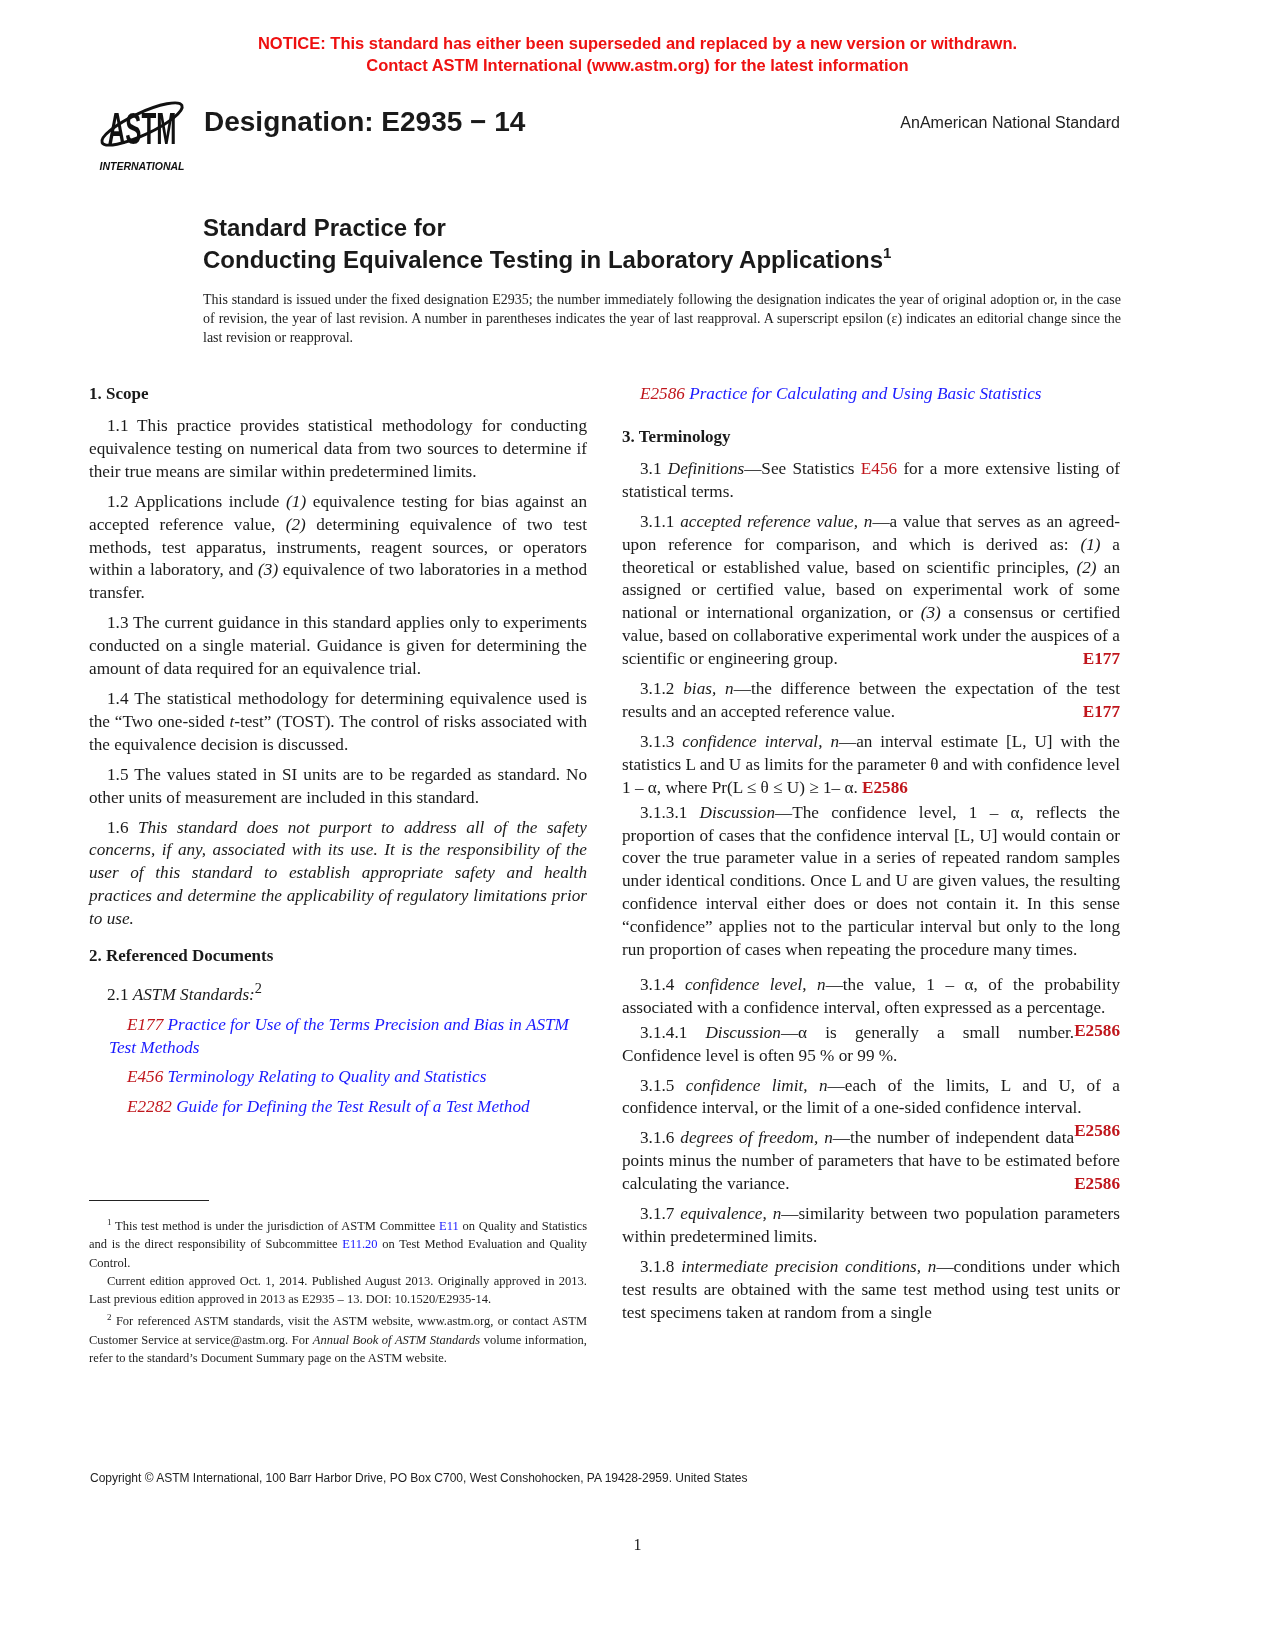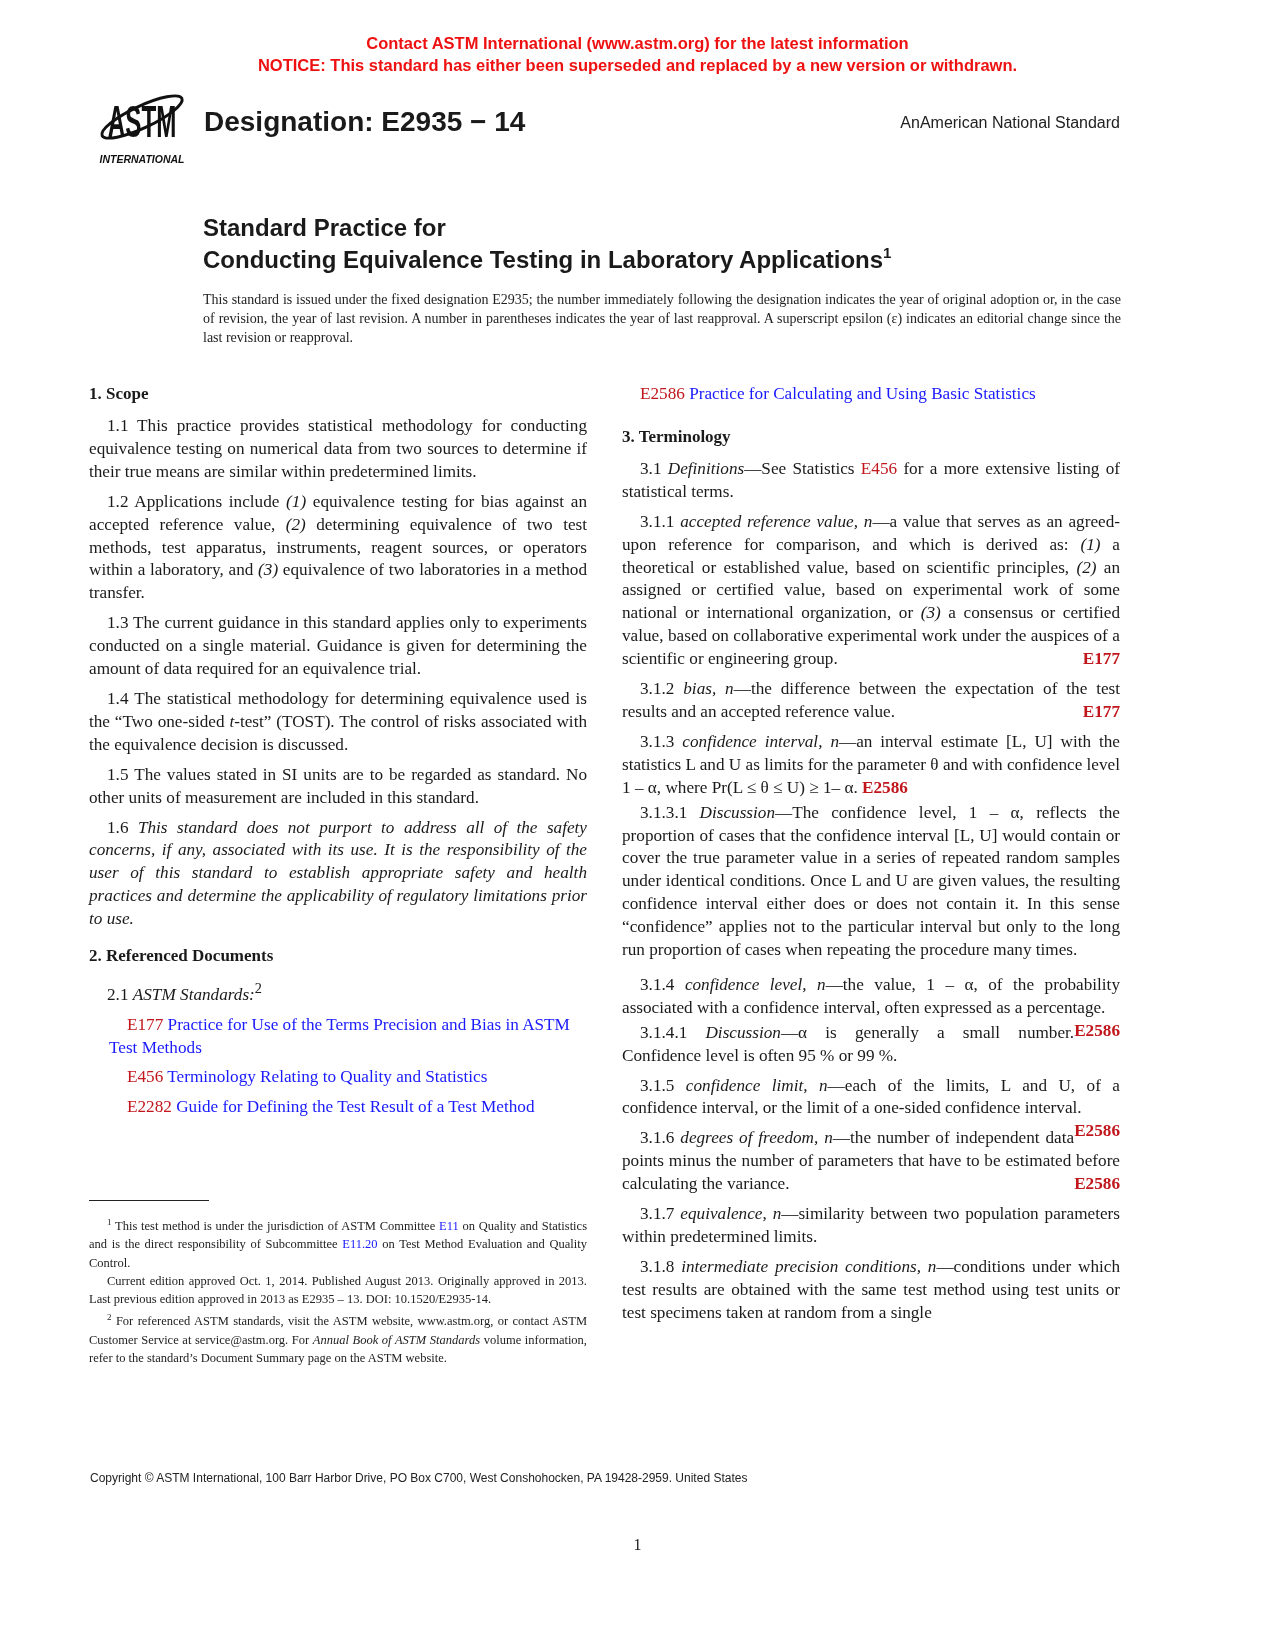--- a/index.html
+++ b/index.html
@@ -2,49 +2,49 @@
 <html><head>
   <meta charset="utf-8">
   <style>
     html, body { margin: 0; padding: 0; background: #ffffff; }
     body { width: 1275px; height: 1650px; position: relative; overflow: hidden; color: #1a1a1a; }
     .sans { font-family: "Liberation Sans", "DejaVu Sans", sans-serif; }
     .serif { font-family: "Liberation Serif", "DejaVu Serif", serif; }
     .red { color: #c0161c; }
     .blue { color: #1a1aff; }
     .notice { position: absolute; top: 32px; left: 0; width: 1275px; text-align: center; font-weight: bold; font-size: 16.5px; line-height: 22px; color: #ee1111; }
-    .logo { position: absolute; left: 92px; top: 79px; width: 100px; height: 88px; }
+    .logo { position: absolute; left: 92px; top: 86px; width: 100px; height: 88px; }
     .designation { position: absolute; left: 204px; top: 106px; font-size: 28px; font-weight: bold; color: #1a1a1a; }
     .ans { position: absolute; right: 155px; top: 114px; font-size: 16px; color: #222; }
     .title { position: absolute; left: 203px; top: 204px; font-size: 24px; font-weight: bold; line-height: 32px; color: #1a1a1a; margin-top: 8px; }
     .title sup { font-size: 15px; vertical-align: 10px; line-height: 0; }
     .issued { position: absolute; left: 203px; top: 290px; width: 918px; font-size: 14px; line-height: 19px; text-align: justify; color: #222; }
     .col { position: absolute; font-size: 17.2px; line-height: 22.9px; }
     .col-left { left: 89px; top: 383px; width: 498px; }
     .col-right { left: 622px; top: 383px; width: 498px; }
     .col p { margin: 0 0 7px 0; text-align: justify; text-indent: 18px; }
     .col h2 { font-size: 17px; font-weight: bold; margin: 0 0 10px 0; line-height: 22px; }
     .col h2.gap { margin-top: 14px; }
-    .ref { margin: 0; padding-left: 20px; text-indent: -20px; text-align: left !important; }
+    .ref { margin: 0; padding-left: 20px; text-indent: -20px; text-align: left !important; font-style: italic; }
     .ref-sub { margin: 0; text-indent: 18px; }
     .src { float: right; font-weight: bold; color: #c0161c; text-indent: 0; }
     .fnrule { position: absolute; left: 89px; top: 1200px; width: 120px; border-top: 1.3px solid #222; }
     .footnotes { position: absolute; left: 89px; top: 1213px; width: 498px; font-size: 12.5px; line-height: 18.2px; color: #222; }
     .footnotes p { margin: 0; text-align: justify; text-indent: 18px; }
     .footnotes sup { font-size: 9px; }
     .copyright { position: absolute; left: 90px; top: 1471px; font-size: 12px; color: #222; }
     .pagenum { position: absolute; left: 0; width: 1275px; top: 1536px; text-align: center; font-size: 16px; }
     i { font-style: italic; }
   </style>
 </head>
 <body>
 
 <div class="notice sans">
+  <div>NOTICE: This standard has either been superseded and replaced by a new version or withdrawn.</div>
   <div>Contact ASTM International (www.astm.org) for the latest information</div>
-  <div>NOTICE: This standard has either been superseded and replaced by a new version or withdrawn.</div>
 </div>
 
 <div class="logo">
   <svg width="100" height="88" viewBox="0 0 100 88">
     <ellipse cx="50" cy="38" rx="44" ry="11" fill="none" stroke="#111" stroke-width="3" transform="rotate(-25 50 38)"></ellipse>
     <text x="50" y="58" text-anchor="middle" font-family="Liberation Sans, sans-serif" font-weight="bold" font-size="44" fill="#111" transform="scale(0.55 1) translate(41 0)">ASTM</text>
     <text x="50" y="84" text-anchor="middle" font-family="Liberation Sans, sans-serif" font-weight="bold" font-style="italic" font-size="10.5" fill="#111">INTERNATIONAL</text>
   </svg>
 </div>
 

